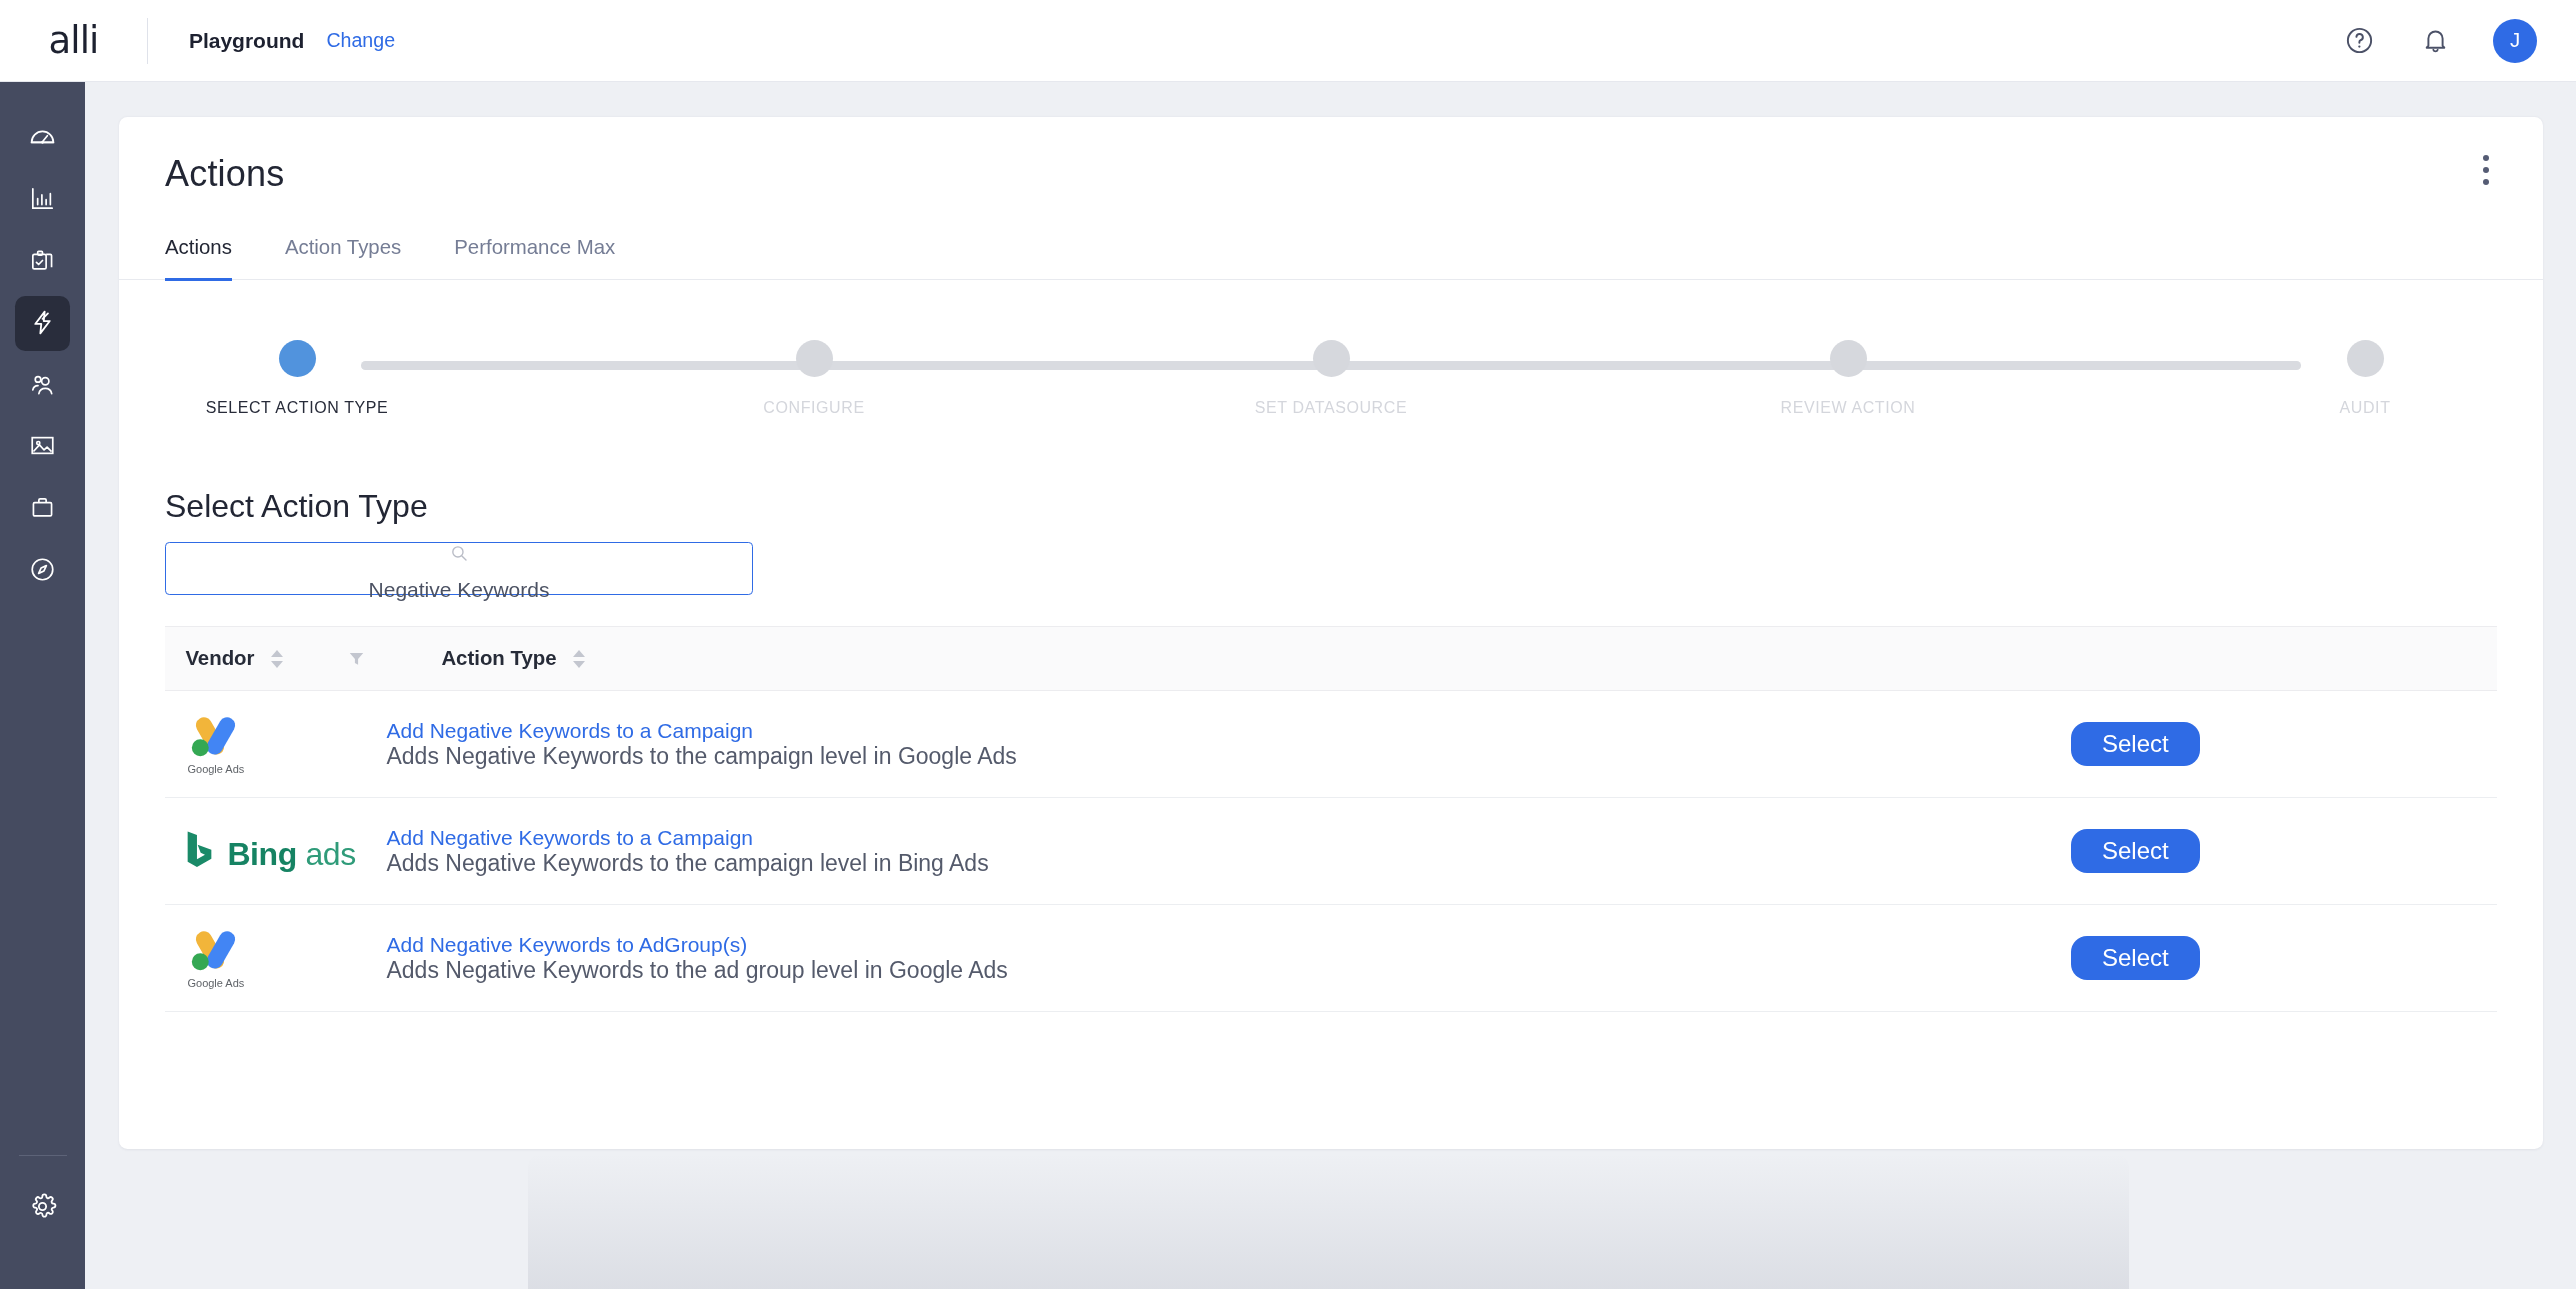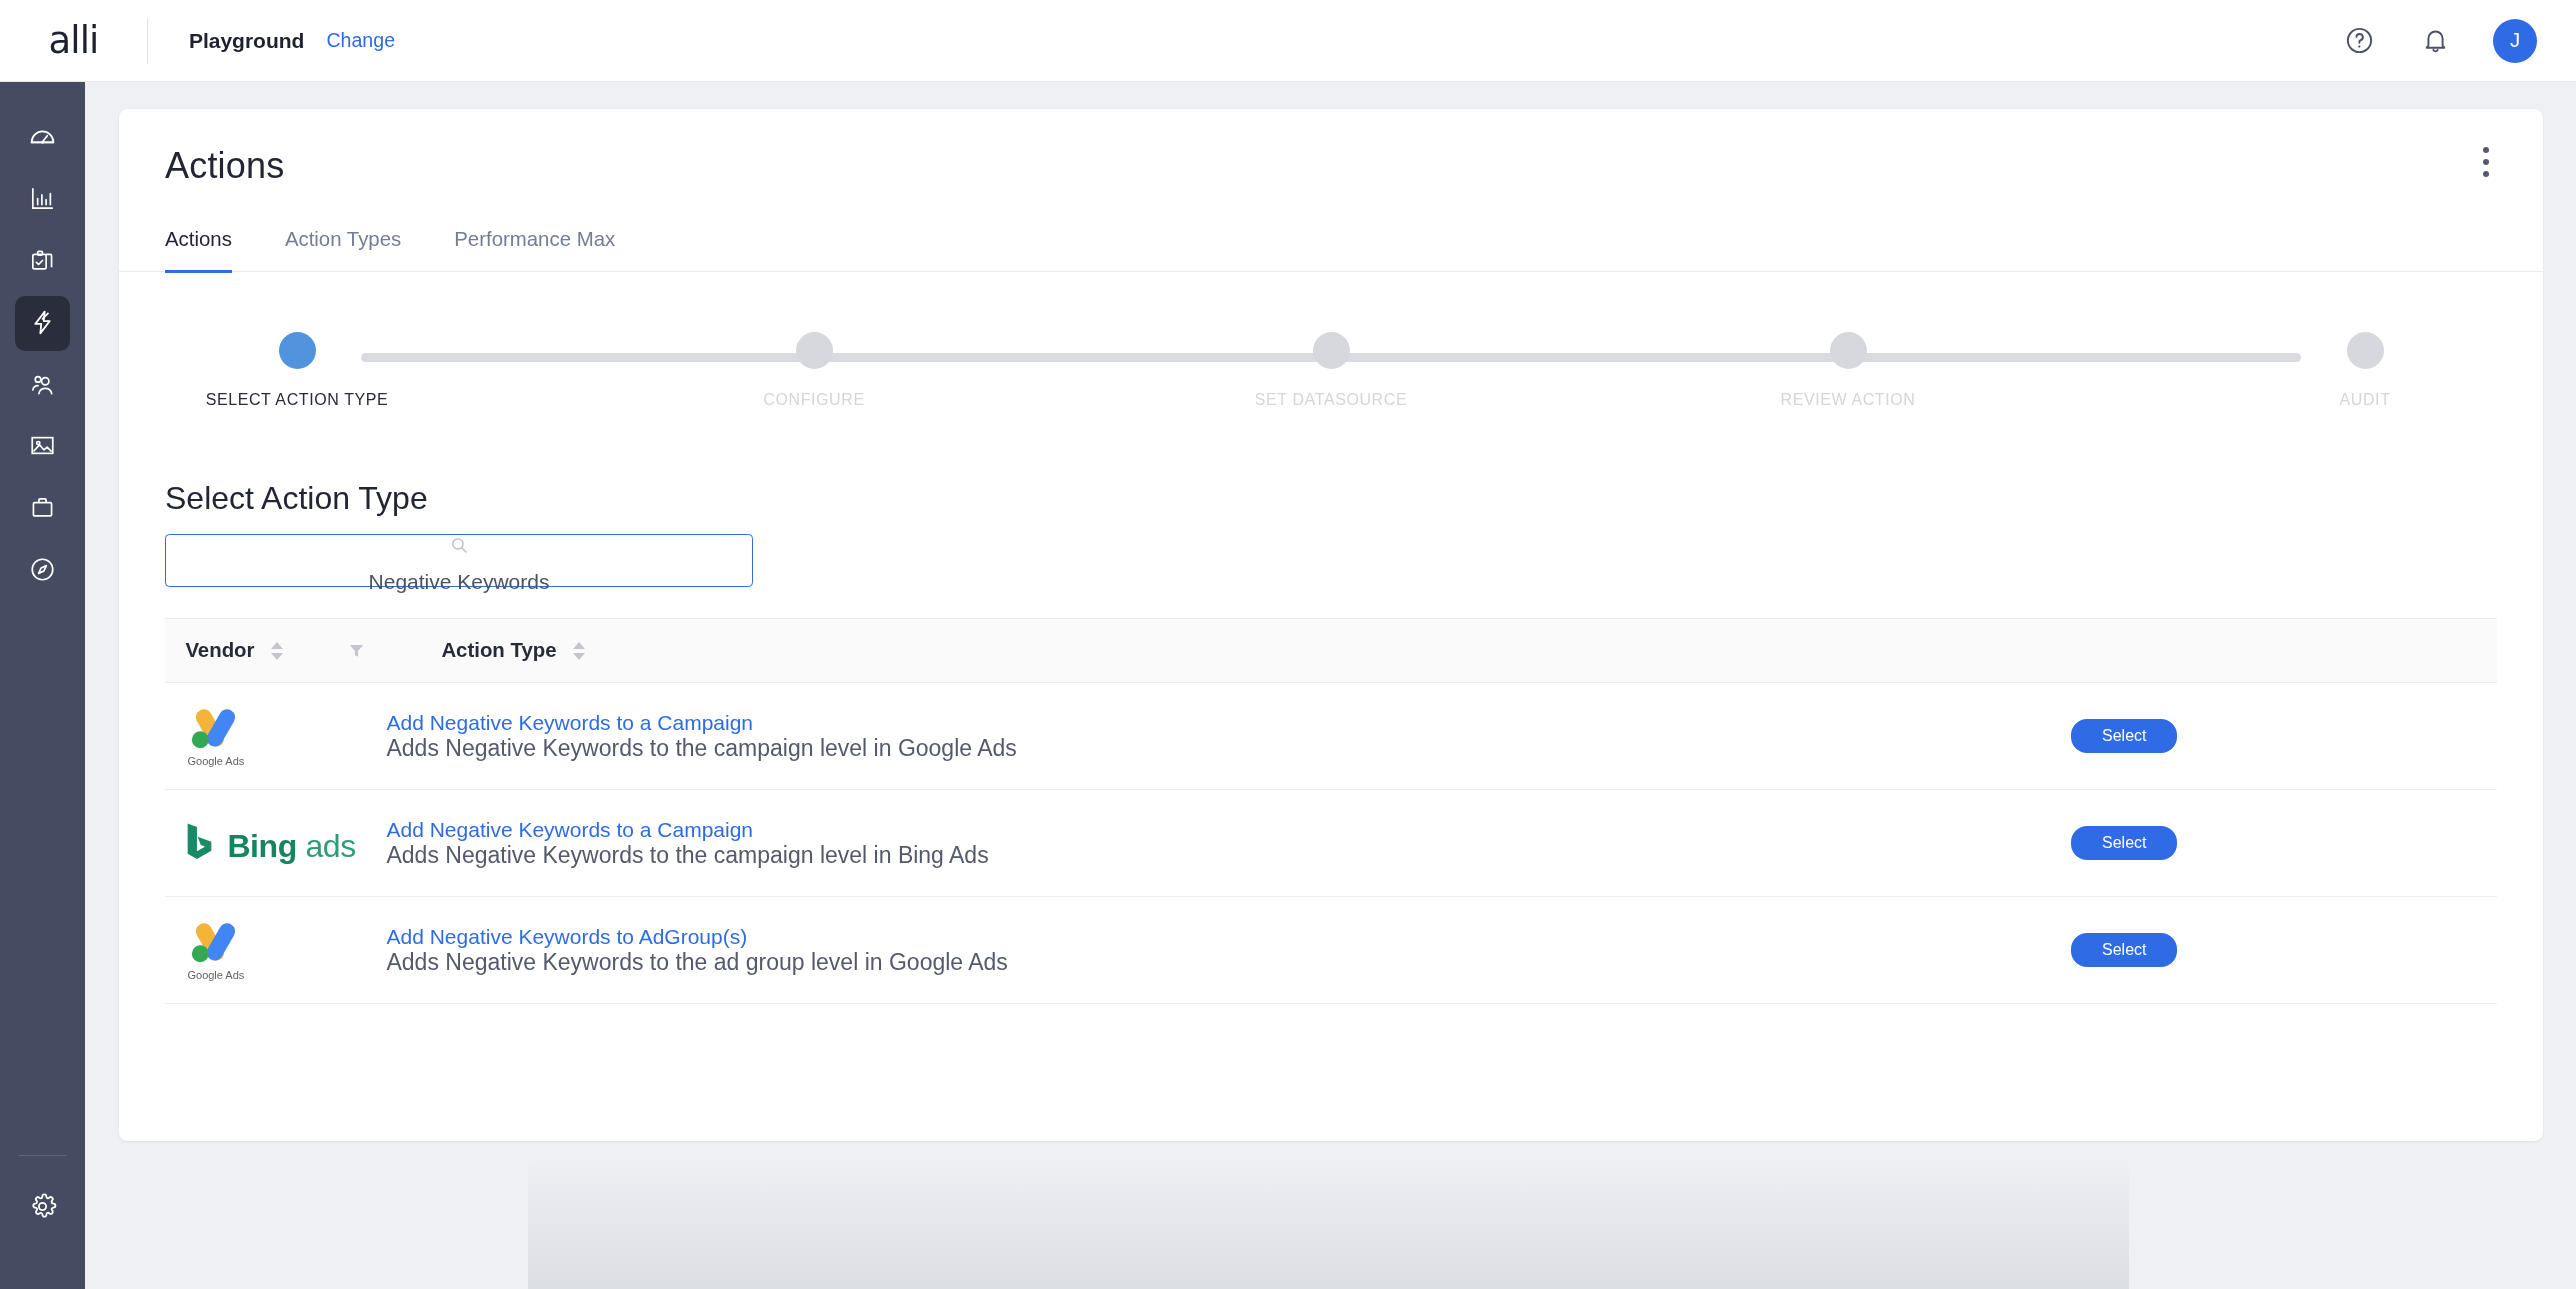--- a/index.html
+++ b/index.html
@@ -45,21 +45,21 @@
     width: 55px; height: 55px; margin-bottom: 6.8px; border-radius: 10.2px;
     display: flex; align-items: center; justify-content: center; cursor: pointer;
   }
   .nav-item.active { background: #292d3c; }
   .sidebar-spacer { flex: 1; }
   .sidebar-sep { width: 48px; height: 0.9px; background: #5d6378; margin-bottom: 24px; }
   .sidebar-bottom { padding-bottom: 48px; display: flex; flex-direction: column; align-items: center; width: 100%; }
 
   
   .card {
-    position: absolute; left: 119px; top: 109px; width: 2424px; height: 1032px;
+    position: absolute; left: 119px; top: 117px; width: 2424px; height: 1032px;
     background: #ffffff; border-radius: 8.5px; box-shadow: 0 0.9px 2.6px rgba(40,45,70,.07);
     overflow: hidden;
   }
   .card-head { position: relative; padding: 36px 46px 0 46px; }
   .page-title { font-size: 36px; font-weight: 400; color: #222634; letter-spacing: 0.2px; }
   .kebab {
     position: absolute; right: 39px; top: 31px; width: 37px; height: 44px;
     display: flex; flex-direction: column; align-items: center; justify-content: center; gap: 6px; cursor: pointer;
   }
   .kebab span { width: 6px; height: 6px; border-radius: 50%; background: #555c74; display: block; }
@@ -119,21 +119,21 @@
   .row {
     display: flex; align-items: center; min-height: 107px; border-bottom: 0.9px solid #eceef1; padding-left: 20.4px;
   }
   .vendor-cell { width: 196px; display: flex; align-items: center; }
   .type-cell { flex: 1; padding-left: 5.1px; }
   .type-link { font-size: 21px; color: #2f6be5; cursor: pointer; display: inline-block; }
   .type-desc { font-size: 23px; color: #545a6b; }
   .action-cell { width: 426px; display: flex; align-items: center; }
   .select-btn {
     background: #2f6be5; color: #fff; border: none; border-radius: 16px;
-    font-size: 16px; padding: 8px 31px; cursor: pointer; font-family: "Liberation Sans", sans-serif;
+    font-size: 24px; padding: 8px 31px; cursor: pointer; font-family: "Liberation Sans", sans-serif;
   }
 
   
   .gads { display: flex; flex-direction: column; align-items: center; gap: 0; }
   .gads-name { font-size: 11px; color: #5f6368; font-family: "Liberation Sans", sans-serif; }
   .bing { display: flex; align-items: flex-end; gap: 13px; }
   .bing-word { font-size: 32px; color: #168363; font-weight: bold; letter-spacing: -0.4px; }
   .bing-word .light { font-weight: normal; color: #2f9b79; }
 
   

